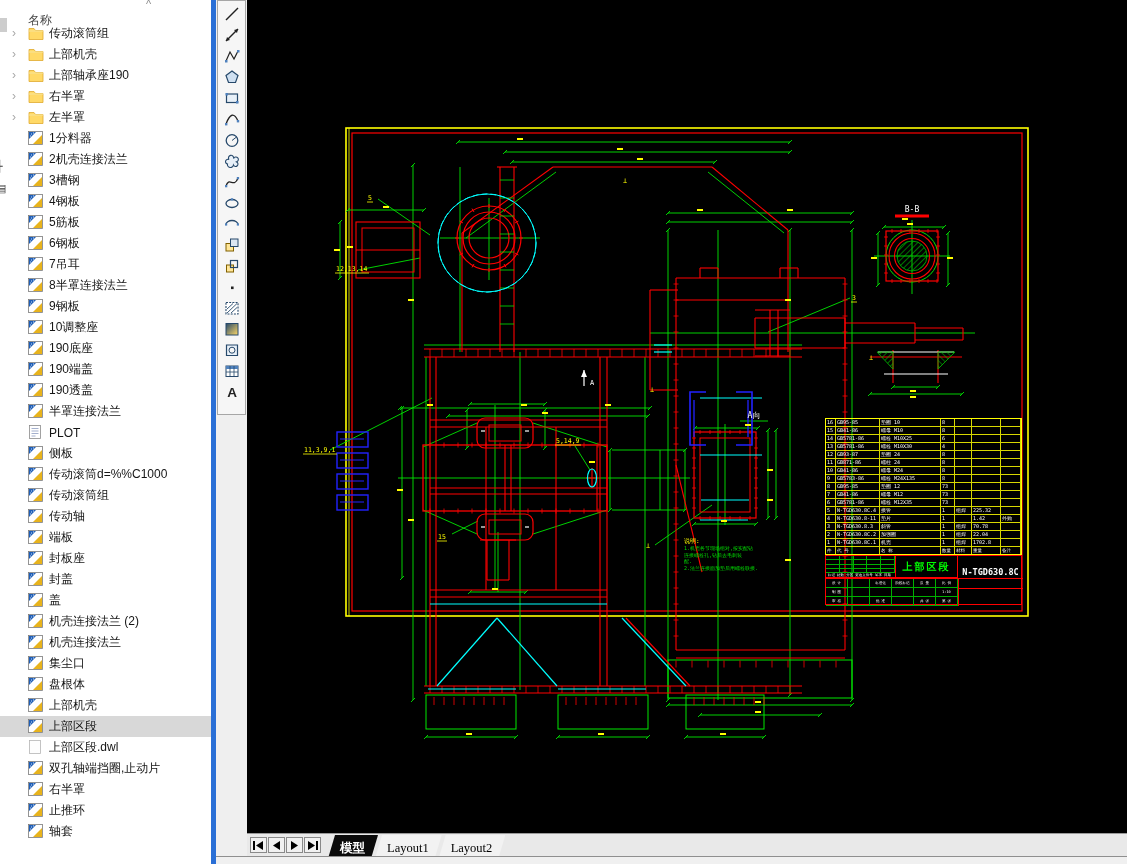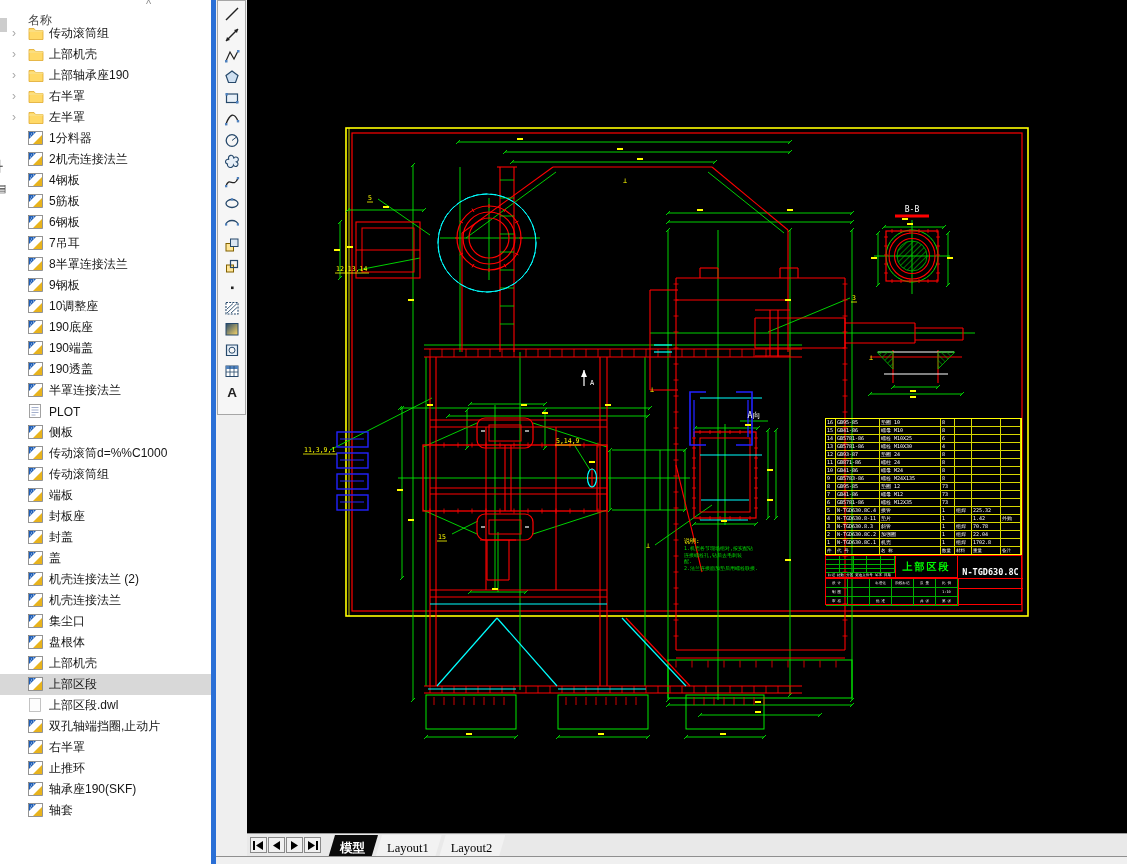--- a/index.html
+++ b/index.html
@@ -159,20 +159,29 @@
             </svg></span>
           <span>2机壳连接法兰</span>
         </div>
         <div class="file-row">
           <span class="fi"><svg width="15" height="14" viewBox="0 0 15 14">
               <rect x="0.5" y="0.5" width="14" height="13" fill="#fff" stroke="#7a7a7a" stroke-width="0.8"></rect>
               <path d="M1,1 h7 l-7,7 z" fill="#1f5fb8"></path>
               <path d="M14,13 v-9 l-9,9 z" fill="#e8b31c"></path>
               <path d="M3,3 l1,0 M2,5 l1,0 M5,2 l1,0" stroke="#fff" stroke-width="0.8"></path>
             </svg></span>
+          <span>3槽钢</span>
+        </div>
+        <div class="file-row">
+          <span class="fi"><svg width="15" height="14" viewBox="0 0 15 14">
+              <rect x="0.5" y="0.5" width="14" height="13" fill="#fff" stroke="#7a7a7a" stroke-width="0.8"></rect>
+              <path d="M1,1 h7 l-7,7 z" fill="#1f5fb8"></path>
+              <path d="M14,13 v-9 l-9,9 z" fill="#e8b31c"></path>
+              <path d="M3,3 l1,0 M2,5 l1,0 M5,2 l1,0" stroke="#fff" stroke-width="0.8"></path>
+            </svg></span>
           <span>4钢板</span>
         </div>
         <div class="file-row">
           <span class="fi"><svg width="15" height="14" viewBox="0 0 15 14">
               <rect x="0.5" y="0.5" width="14" height="13" fill="#fff" stroke="#7a7a7a" stroke-width="0.8"></rect>
               <path d="M1,1 h7 l-7,7 z" fill="#1f5fb8"></path>
               <path d="M14,13 v-9 l-9,9 z" fill="#e8b31c"></path>
               <path d="M3,3 l1,0 M2,5 l1,0 M5,2 l1,0" stroke="#fff" stroke-width="0.8"></path>
             </svg></span>
           <span>5筋板</span>
@@ -292,20 +301,29 @@
             </svg></span>
           <span>传动滚筒组</span>
         </div>
         <div class="file-row">
           <span class="fi"><svg width="15" height="14" viewBox="0 0 15 14">
               <rect x="0.5" y="0.5" width="14" height="13" fill="#fff" stroke="#7a7a7a" stroke-width="0.8"></rect>
               <path d="M1,1 h7 l-7,7 z" fill="#1f5fb8"></path>
               <path d="M14,13 v-9 l-9,9 z" fill="#e8b31c"></path>
               <path d="M3,3 l1,0 M2,5 l1,0 M5,2 l1,0" stroke="#fff" stroke-width="0.8"></path>
             </svg></span>
+          <span>传动轴</span>
+        </div>
+        <div class="file-row">
+          <span class="fi"><svg width="15" height="14" viewBox="0 0 15 14">
+              <rect x="0.5" y="0.5" width="14" height="13" fill="#fff" stroke="#7a7a7a" stroke-width="0.8"></rect>
+              <path d="M1,1 h7 l-7,7 z" fill="#1f5fb8"></path>
+              <path d="M14,13 v-9 l-9,9 z" fill="#e8b31c"></path>
+              <path d="M3,3 l1,0 M2,5 l1,0 M5,2 l1,0" stroke="#fff" stroke-width="0.8"></path>
+            </svg></span>
           <span>端板</span>
         </div>
         <div class="file-row">
           <span class="fi"><svg width="15" height="14" viewBox="0 0 15 14">
               <rect x="0.5" y="0.5" width="14" height="13" fill="#fff" stroke="#7a7a7a" stroke-width="0.8"></rect>
               <path d="M1,1 h7 l-7,7 z" fill="#1f5fb8"></path>
               <path d="M14,13 v-9 l-9,9 z" fill="#e8b31c"></path>
               <path d="M3,3 l1,0 M2,5 l1,0 M5,2 l1,0" stroke="#fff" stroke-width="0.8"></path>
             </svg></span>
           <span>封板座</span>
@@ -407,29 +425,20 @@
           <span>右半罩</span>
         </div>
         <div class="file-row">
           <span class="fi"><svg width="15" height="14" viewBox="0 0 15 14">
               <rect x="0.5" y="0.5" width="14" height="13" fill="#fff" stroke="#7a7a7a" stroke-width="0.8"></rect>
               <path d="M1,1 h7 l-7,7 z" fill="#1f5fb8"></path>
               <path d="M14,13 v-9 l-9,9 z" fill="#e8b31c"></path>
               <path d="M3,3 l1,0 M2,5 l1,0 M5,2 l1,0" stroke="#fff" stroke-width="0.8"></path>
             </svg></span>
           <span>止推环</span>
-        </div>
-        <div class="file-row">
-          <span class="fi"><svg width="15" height="14" viewBox="0 0 15 14">
-              <rect x="0.5" y="0.5" width="14" height="13" fill="#fff" stroke="#7a7a7a" stroke-width="0.8"></rect>
-              <path d="M1,1 h7 l-7,7 z" fill="#1f5fb8"></path>
-              <path d="M14,13 v-9 l-9,9 z" fill="#e8b31c"></path>
-              <path d="M3,3 l1,0 M2,5 l1,0 M5,2 l1,0" stroke="#fff" stroke-width="0.8"></path>
-            </svg></span>
-          <span>轴承座190(SKF)</span>
         </div>
         <div class="file-row">
           <span class="fi"><svg width="15" height="14" viewBox="0 0 15 14">
               <rect x="0.5" y="0.5" width="14" height="13" fill="#fff" stroke="#7a7a7a" stroke-width="0.8"></rect>
               <path d="M1,1 h7 l-7,7 z" fill="#1f5fb8"></path>
               <path d="M14,13 v-9 l-9,9 z" fill="#e8b31c"></path>
               <path d="M3,3 l1,0 M2,5 l1,0 M5,2 l1,0" stroke="#fff" stroke-width="0.8"></path>
             </svg></span>
           <span>轴套</span>
         </div>

